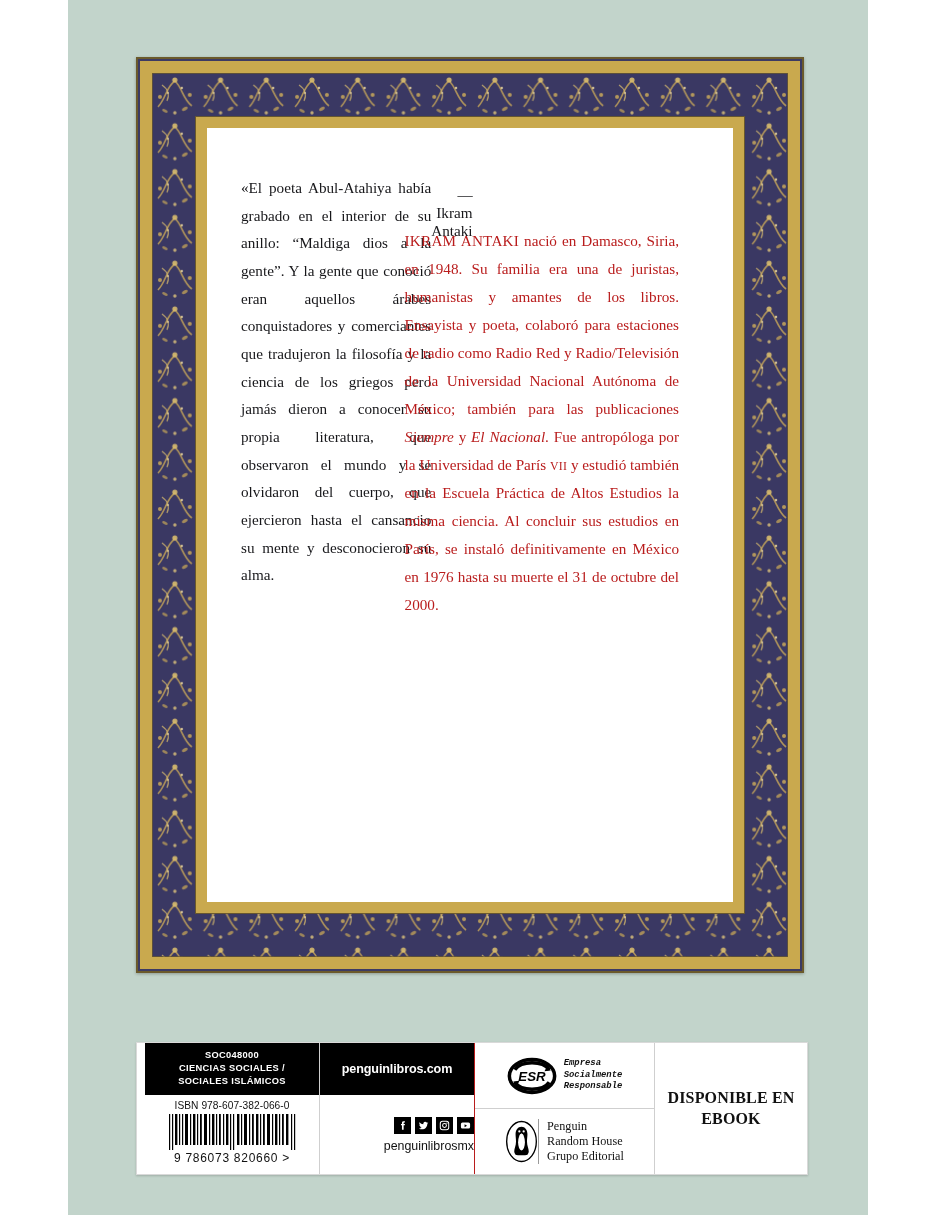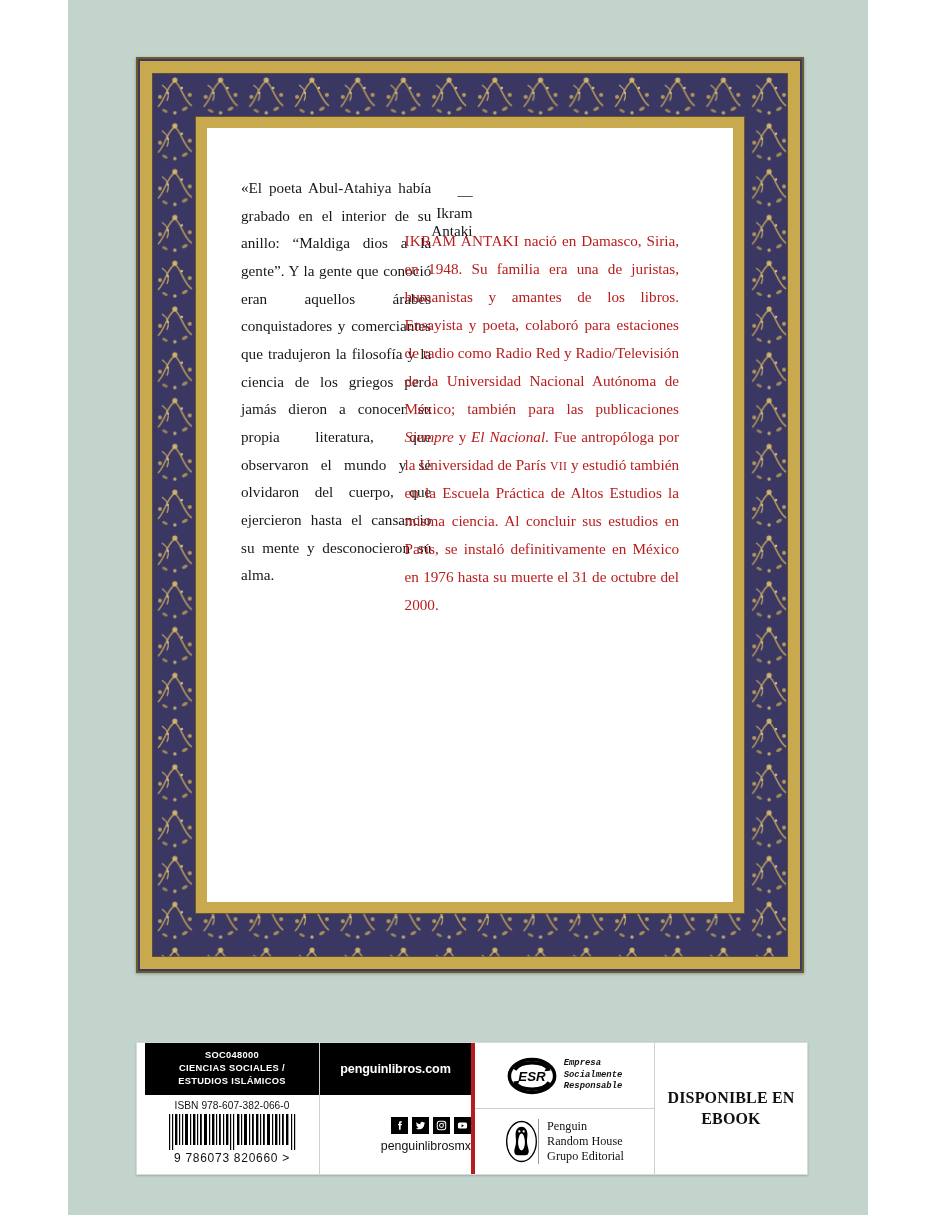--- a/index.html
+++ b/index.html
@@ -136,21 +136,21 @@
     box-sizing: border-box;
     border: 1px solid #d9d9d9;
     box-shadow: 0 1px 2px rgba(0,0,0,.18);
   }
   .panel-col {
     box-sizing: border-box;
     display: flex;
     flex-direction: column;
   }
   .col-bisac { width: 175px; border-right: 1px solid #cfcfcf; margin-left: 8px; }
-  .col-web   { width: 155px; border-right: 4px solid #b91c1c; }
+  .col-web   { width: 155px; border-right: 1px solid #b91c1c; }
   .col-logos { width: 180px; border-right: 1px solid #cfcfcf; }
   .col-ebook { flex: 1; }
 
   .bisac-head {
     background: #000000;
     color: #ffffff;
     font-family: "Liberation Sans", sans-serif;
     font-weight: bold;
     font-size: 9.3px;
     line-height: 1.42;
@@ -331,21 +331,21 @@
 
   </div>
 </div>
 
 <div class="info-panel">
 
   <div class="panel-col col-bisac">
     <div class="bisac-head">
       <span>SOC048000</span>
       <span>CIENCIAS SOCIALES /</span>
-      <span>ESTUDIOS ISLÁMICOS</span>
+      <span>SOCIALES ISLÁMICOS</span>
     </div>
     <div class="isbn-area">
       <div class="isbn-text">ISBN 978-607-382-066-0</div>
       <svg class="barcode" viewBox="0 0 131 36" aria-hidden="true">
         <rect x="0" y="0" width="131" height="36" fill="#fff"></rect>
         <g fill="#000">
           <rect x="2" y="0" width="1.2" height="36"></rect>
             <rect x="5" y="0" width="1.2" height="36"></rect>
           <rect x="8" y="0" width="2.4" height="31"></rect>
             <rect x="12" y="0" width="1.2" height="31"></rect>

